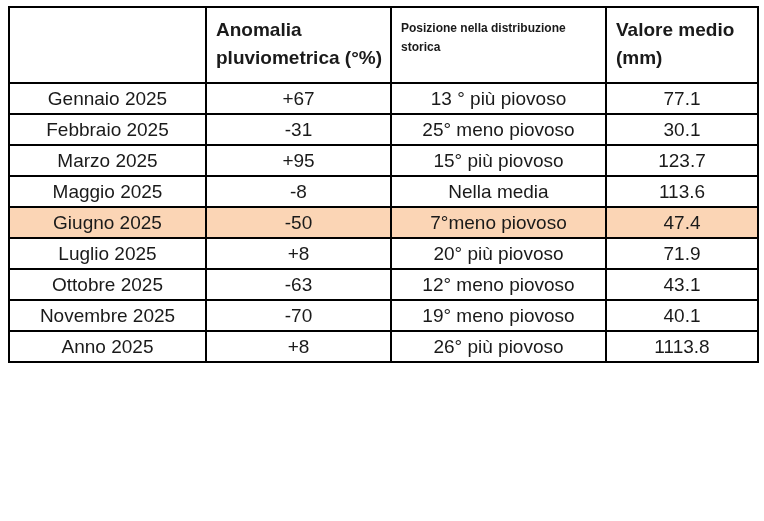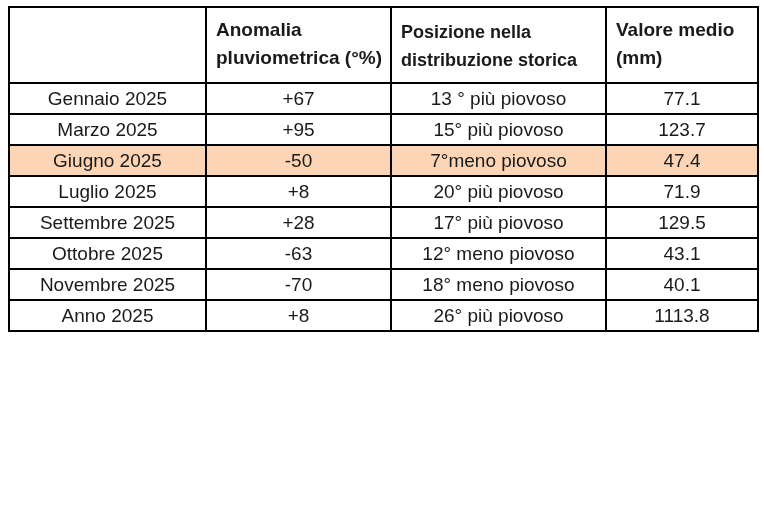--- a/index.html
+++ b/index.html
@@ -34,21 +34,21 @@
   thead tr { height: 76px; }
   th {
     font-weight: bold;
     text-align: left;
     vertical-align: top;
     padding: 8px 4px 4px 9px;
     font-size: 19px;
     line-height: 1.45;
   }
   th.col2 {
-    font-size: 18px;
+    font-size: 12px;
     line-height: 1.55;
     padding-top: 11px;
   }
   tbody tr { height: 31px; }
   td {
     text-align: center;
     vertical-align: middle;
     font-size: 19px;
     padding: 0 2px;
   }
@@ -75,53 +75,59 @@
         </tr>
     </thead>
     <tbody id="table-body">
         <tr>
           <td class="col0">Gennaio 2025</td>
           <td class="col1">+67</td>
           <td class="col2">13 ° più piovoso</td>
           <td class="col3">77.1</td>
         </tr>
         <tr>
+          <td class="col0">Febbraio 2025</td>
+          <td class="col1">-31</td>
+          <td class="col2">25° meno piovoso</td>
+          <td class="col3">30.1</td>
+        </tr>
+        <tr>
           <td class="col0">Marzo 2025</td>
           <td class="col1">+95</td>
           <td class="col2">15° più piovoso</td>
           <td class="col3">123.7</td>
+        </tr>
+        <tr>
+          <td class="col0">Maggio 2025</td>
+          <td class="col1">-8</td>
+          <td class="col2">Nella media</td>
+          <td class="col3">113.6</td>
         </tr>
         <tr class="hl-orange">
           <td class="col0">Giugno 2025</td>
           <td class="col1">-50</td>
           <td class="col2">7°meno piovoso</td>
           <td class="col3">47.4</td>
         </tr>
         <tr>
           <td class="col0">Luglio 2025</td>
           <td class="col1">+8</td>
           <td class="col2">20° più piovoso</td>
           <td class="col3">71.9</td>
         </tr>
         <tr>
-          <td class="col0">Settembre 2025</td>
-          <td class="col1">+28</td>
-          <td class="col2">17° più piovoso</td>
-          <td class="col3">129.5</td>
-        </tr>
-        <tr>
           <td class="col0">Ottobre 2025</td>
           <td class="col1">-63</td>
           <td class="col2">12° meno piovoso</td>
           <td class="col3">43.1</td>
         </tr>
         <tr>
           <td class="col0">Novembre 2025</td>
           <td class="col1">-70</td>
-          <td class="col2">18° meno piovoso</td>
+          <td class="col2">19° meno piovoso</td>
           <td class="col3">40.1</td>
         </tr>
         <tr>
           <td class="col0">Anno 2025</td>
           <td class="col1">+8</td>
           <td class="col2">26° più piovoso</td>
           <td class="col3">1113.8</td>
         </tr>
       </tbody>
   </table>

